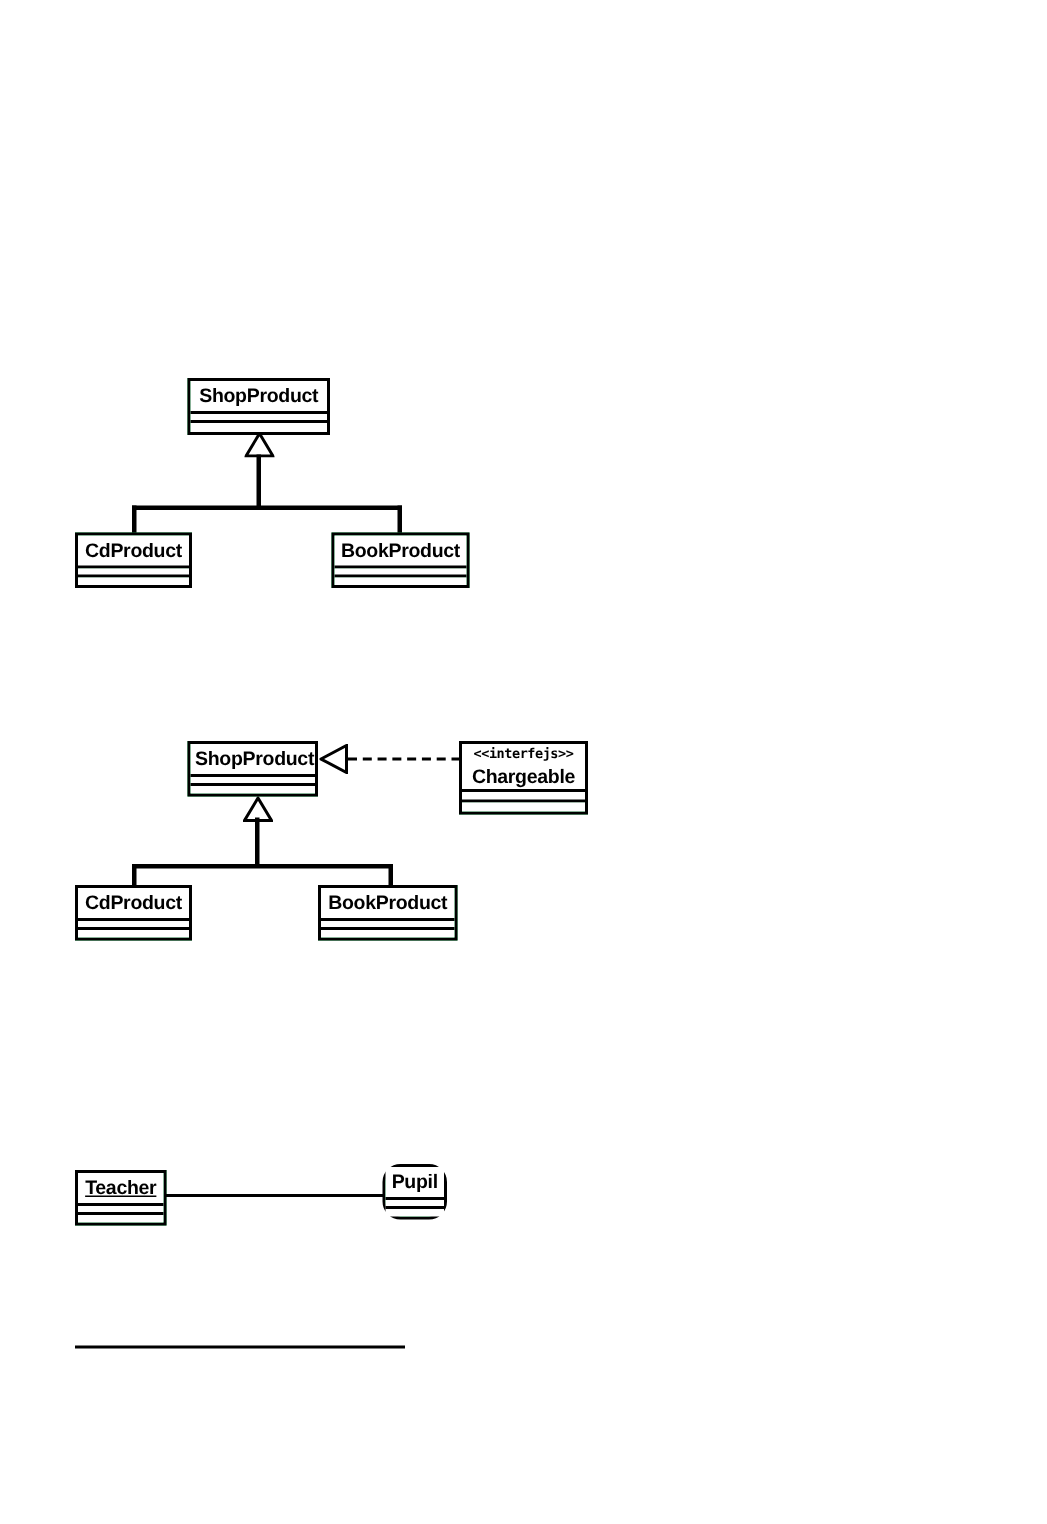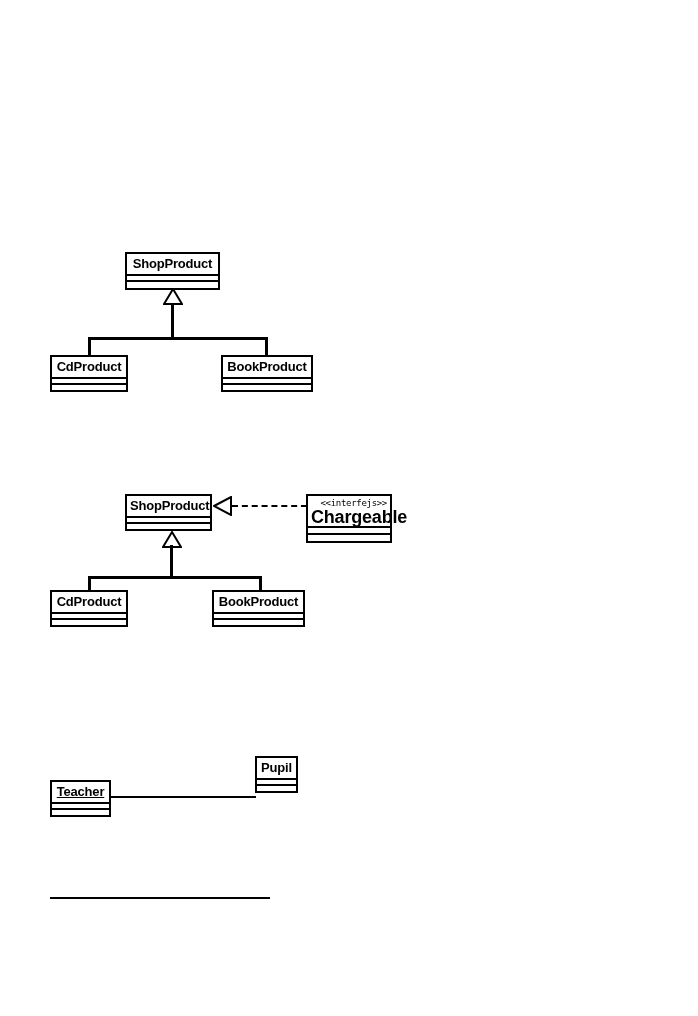--- a/index.html
+++ b/index.html
@@ -46,31 +46,30 @@
     padding: 0 3px;
     background: #ffffff;
   }
   .uml-name.with-stereo {
     line-height: 15px;
     padding-top: 1px;
   }
   .uml-stereo {
     display: block;
     font-family: "DejaVu Sans Mono", monospace;
-    font-weight: normal;
+    font-weight: bold;
     font-size: 9px;
     line-height: 12px;
     letter-spacing: -0.3px;
-    text-align: right;
   }
   .uml-title-text {
     display: block;
     font-family: "Liberation Sans", sans-serif;
     font-weight: bold;
-    font-size: 18px;
+    font-size: 13px;
     line-height: 17px;
   }
   .uml-attrs {
     box-sizing: border-box;
     border-bottom: 2px solid #000000;
     height: 7px;
     background: #ffffff;
   }
   .uml-ops {
     box-sizing: border-box;
@@ -210,21 +209,21 @@
   <div class="fig-group" style="left:0; top:0; width:698px; height:0;">
 
     <div class="uml-class" style="left:50px; top:780px; width:61px; height:37px;text-decoration:underline;">
       <div class="uml-name">Teacher</div>
       <div class="uml-attrs"></div>
       <div class="uml-ops"></div>
     </div>
 
     <div class="thin-hline" style="left:110px; top:796px; width:146px;"></div>
 
-    <div class="uml-class" style="left:255px; top:756px; width:43px; height:37px;">
+    <div class="uml-class" style="left:255px; top:776px; width:43px; height:37px;border-radius:12px;">
       <div class="uml-name">Pupil</div>
       <div class="uml-attrs"></div>
       <div class="uml-ops"></div>
     </div>
   </div>
 
   <div class="footnote-rule" style="left:50px; top:897px; width:220px;"></div>
 
 </div>
 

